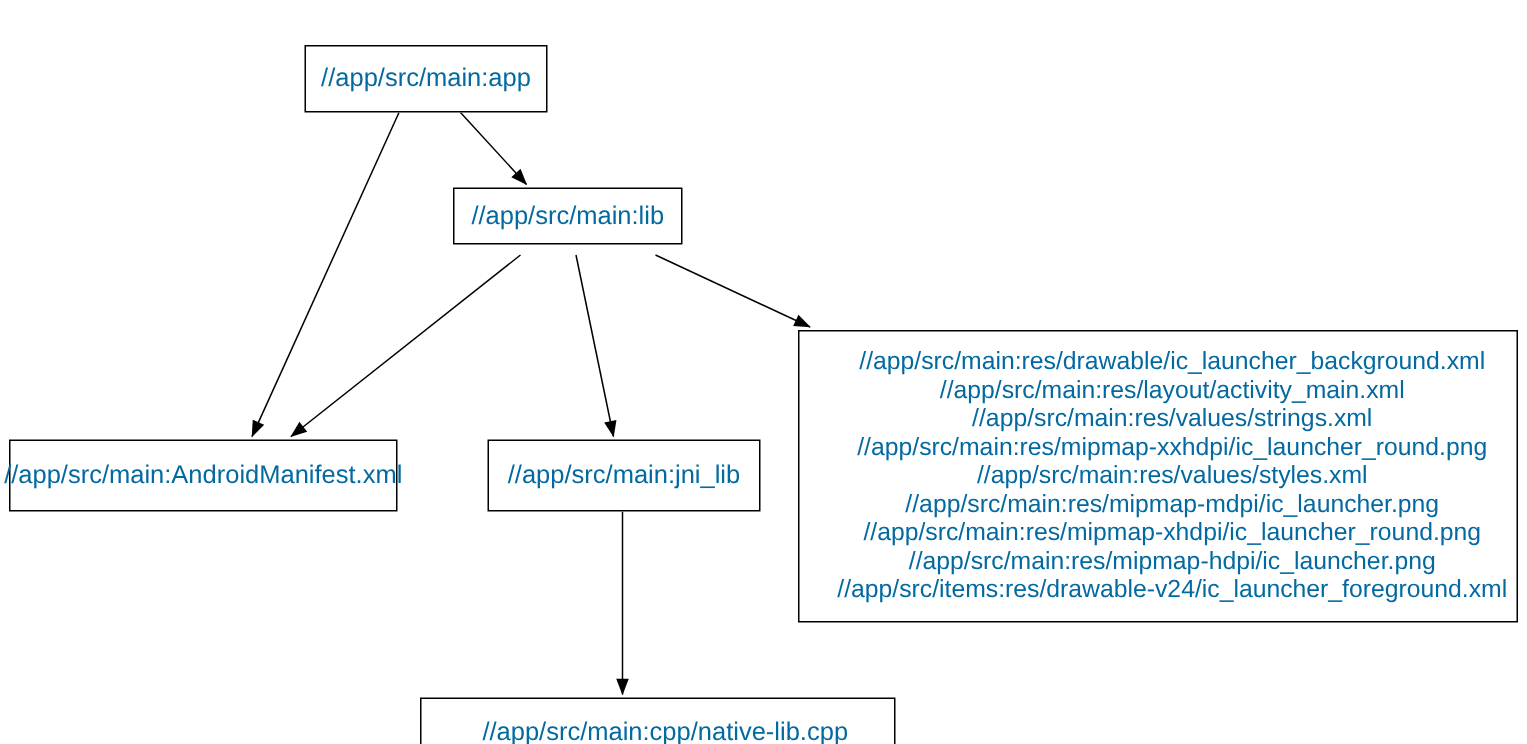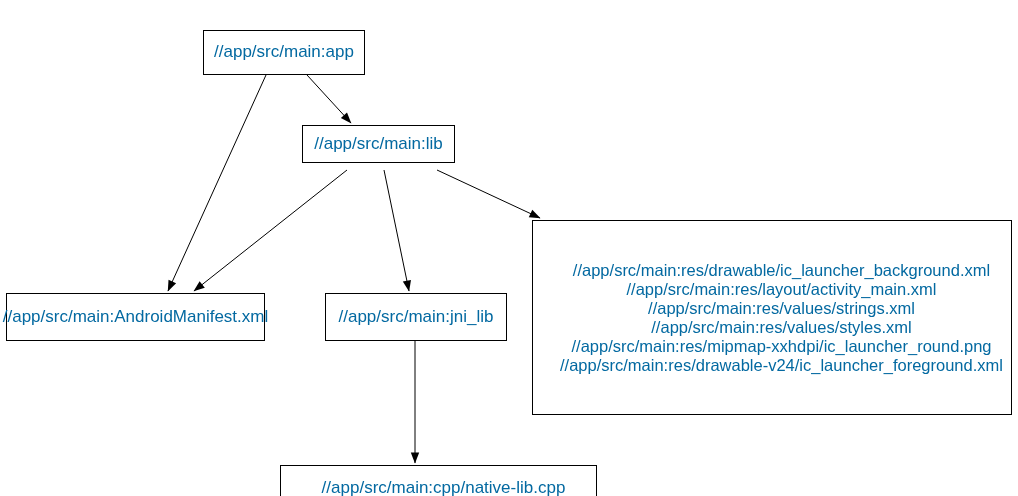--- a/index.html
+++ b/index.html
@@ -87,22 +87,25 @@
   </div>
 
   <div class="node" id="node-jni-lib">
     <span>//app/src/main:jni_lib</span>
   </div>
 
   <div class="node multiline" id="node-res-group">
     <span class="res-line">//app/src/main:res/drawable/ic_launcher_background.xml</span>
     <span class="res-line">//app/src/main:res/layout/activity_main.xml</span>
     <span class="res-line">//app/src/main:res/values/strings.xml</span>
+    <span class="res-line">//app/src/main:res/mipmap-xxhdpi/ic_launcher_round.png</span>
     <span class="res-line">//app/src/main:res/values/styles.xml</span>
-    <span class="res-line">//app/src/main:res/mipmap-xxhdpi/ic_launcher_round.png</span>
-    <span class="res-line">//app/src/main:res/drawable-v24/ic_launcher_foreground.xml</span>
+    <span class="res-line">//app/src/main:res/mipmap-mdpi/ic_launcher.png</span>
+    <span class="res-line">//app/src/main:res/mipmap-xhdpi/ic_launcher_round.png</span>
+    <span class="res-line">//app/src/main:res/mipmap-hdpi/ic_launcher.png</span>
+    <span class="res-line">//app/src/items:res/drawable-v24/ic_launcher_foreground.xml</span>
   </div>
 
   <div class="node" id="node-native-lib">
     <span>//app/src/main:cpp/native-lib.cpp</span>
   </div>
 
 </div>
 
 </body></html>

